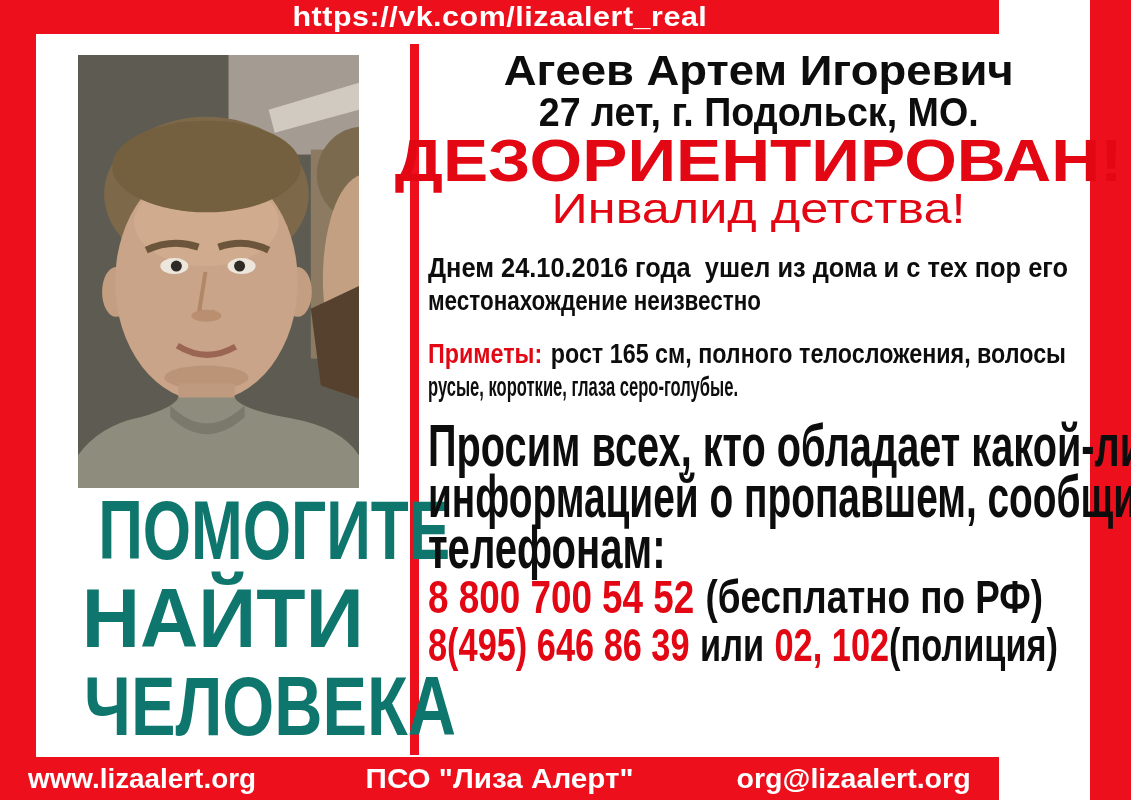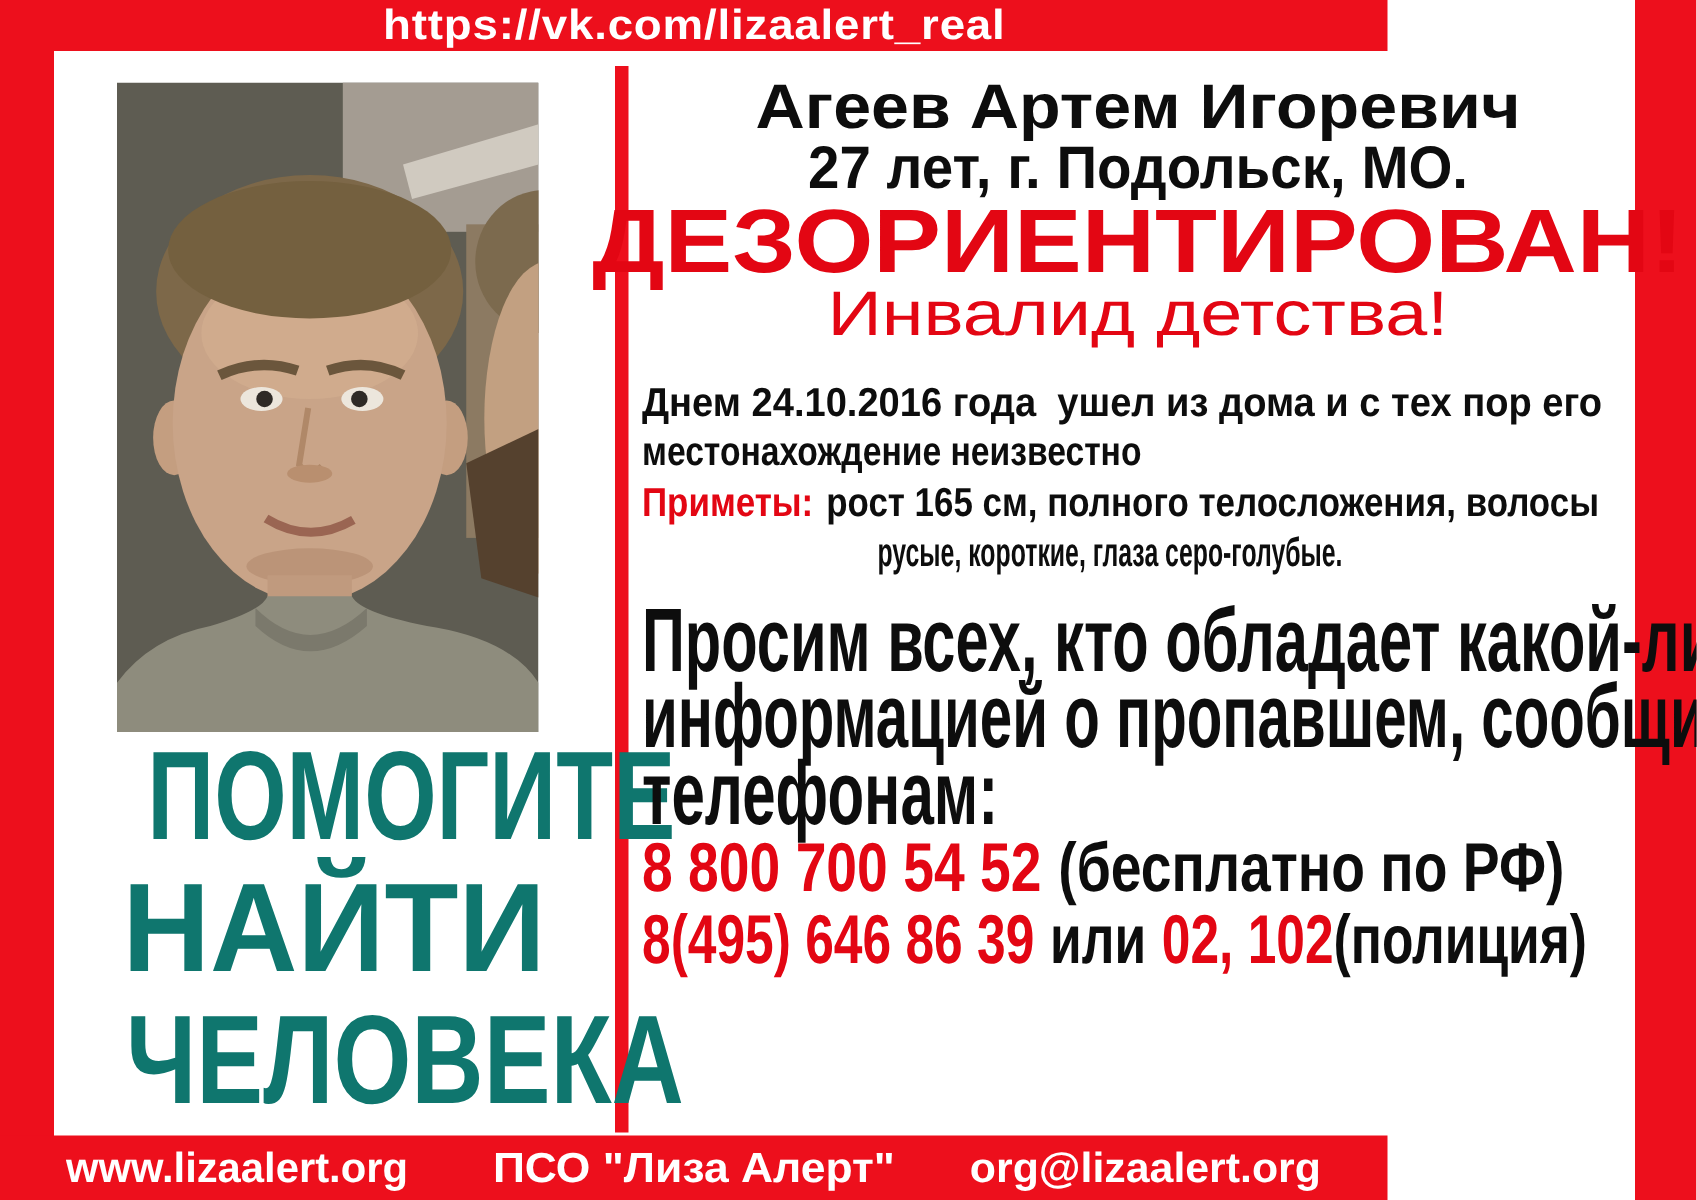--- a/index.html
+++ b/index.html
@@ -8,23 +8,23 @@
     --black:#0d0d0d;
     --white:#ffffff;
   }
   html,body{margin:0;padding:0;}
   body{
     width:1131px;height:800px;position:relative;overflow:hidden;
     background:var(--white);
     font-family:"Liberation Sans","DejaVu Sans",sans-serif;
     color:var(--black);
   }
-  .bar{position:absolute;left:0;width:925px;background:var(--red);color:var(--white);}
+  .bar{position:absolute;left:0;width:999px;background:var(--red);color:var(--white);}
   .top-bar{top:0;height:34px;display:flex;align-items:center;justify-content:center;}
-  .bottom-bar{bottom:0;height:43px;display:flex;align-items:center;justify-content:space-between;padding:0 44px;box-sizing:border-box;}
+  .bottom-bar{bottom:0;height:43px;display:flex;align-items:center;justify-content:space-between;padding:0 28px;box-sizing:border-box;}
   .side-border{position:absolute;top:0;height:800px;background:var(--red);}
   .left-border{left:0;width:36px;}
   .right-border{right:0;width:41px;}
   .divider{position:absolute;left:410px;top:44px;width:9px;height:711px;background:var(--red);}
 
   .fitline{display:inline-block;white-space:pre;transform-origin:0 50%;}
   .origin-c{transform-origin:50% 50%;}
   .origin-r{transform-origin:100% 50%;}
   .row{display:block;}
   .center{text-align:center;}
@@ -38,21 +38,21 @@
   .plea{position:absolute;left:36px;top:486px;width:374px;text-align:center;
         font-weight:bold;font-size:84px;line-height:88px;color:#0f766e;}
 
   .right-col{position:absolute;left:428px;top:42px;width:662px;}
   .name{font-size:42px;font-weight:bold;line-height:42px;margin-top:8px;}
   .age{font-size:40px;font-weight:bold;line-height:40px;}
   .alert1{font-size:60px;font-weight:bold;line-height:46px;margin-top:6px;color:var(--red_text);}
   .alert2{font-size:42px;font-weight:normal;line-height:42px;margin-top:4px;color:var(--red_text);}
   .bodytext{font-size:27px;font-weight:bold;line-height:33px;}
   .circ{margin-top:22px;}
-  .signs{margin-top:1px;text-align:right;}
+  .signs{margin-top:20px;}
   .clothes{margin-top:10px;}
   .lbl{color:var(--red_text);font-weight:bold;margin-right:10px;}
   .appeal{margin-top:16px;font-size:60px;font-weight:bold;line-height:51px;}
   .phones{font-size:46px;font-weight:bold;line-height:48px;}
   .phone-red{color:var(--red_text);}
   .phone-black{color:var(--black);}
   .sp-l{margin-left:14px;}
 </style>
 </head>
 <body>

